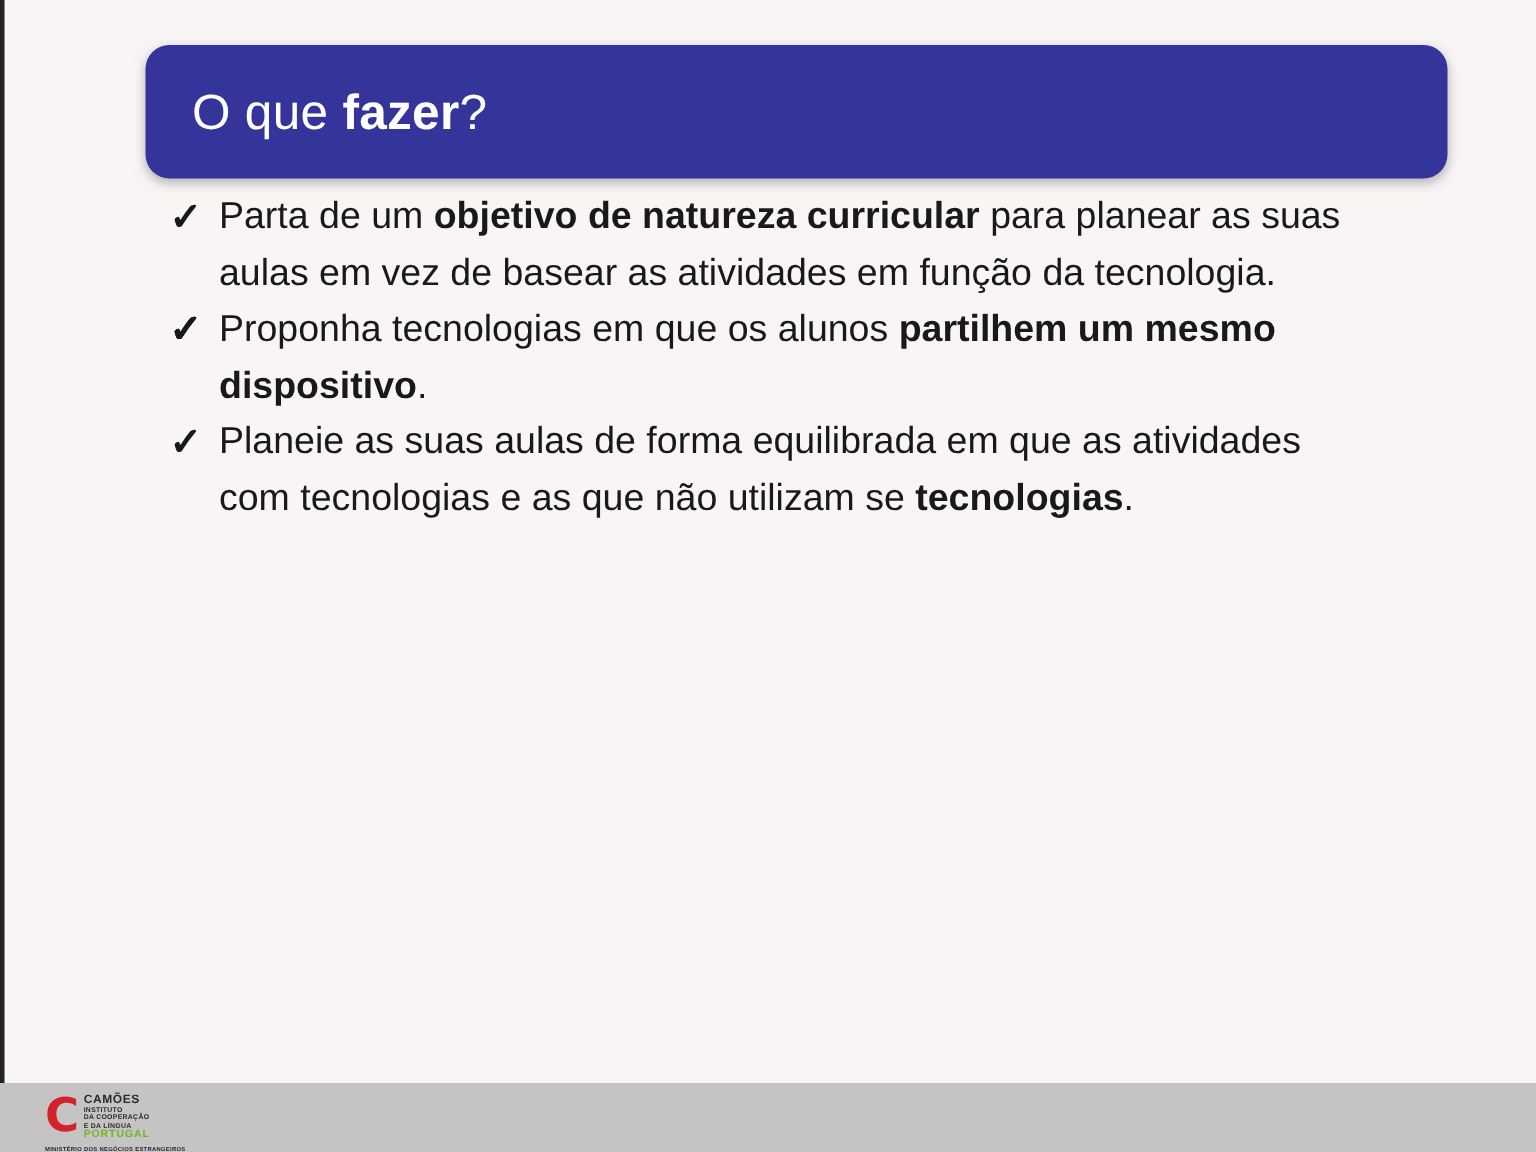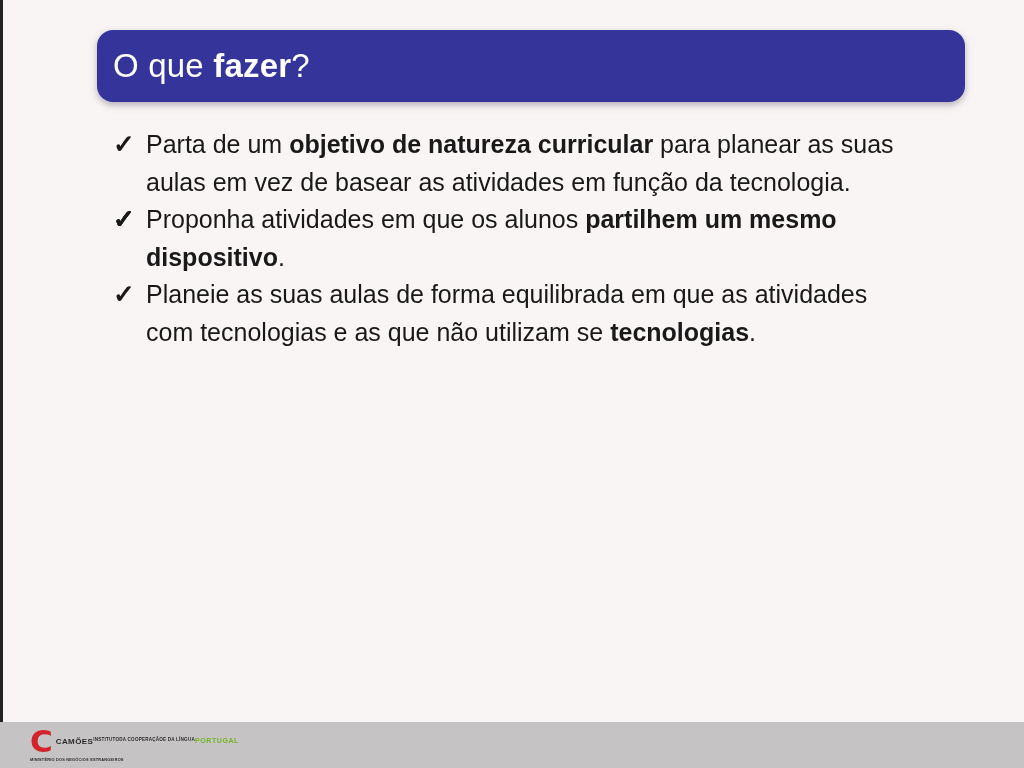--- a/index.html
+++ b/index.html
@@ -19,27 +19,27 @@
   }
   .left-edge {
     position: absolute;
     left: 0; top: 0;
     width: 3px; height: 768px;
     background: #232323;
   }
   .title-box {
     position: absolute;
     left: 97px; top: 30px;
-    width: 868px; height: 72px;
+    width: 868px; height: 89px;
     background: #34349a;
     border-radius: 16px;
     box-shadow: 0 3px 7px rgba(110,108,120,0.5);
     display: flex;
     align-items: center;
-    padding-left: 16px;
+    padding-left: 31px;
     box-sizing: border-box;
   }
   .title-box h1 {
     margin: 0;
     color: #ffffff;
     font-size: 33px;
     font-weight: 400;
     letter-spacing: 0.2px;
   }
   .title-box h1 b { font-weight: 700; }
@@ -84,21 +84,21 @@
   }
   .logo-c {
     color: #d2232a;
     font-size: 31px;
     font-weight: 700;
     line-height: 27px;
     font-family: "DejaVu Sans", sans-serif;
   }
   .logo-lines {
     display: flex;
-    flex-direction: row;
+    flex-direction: column;
     justify-content: center;
     line-height: 1.15;
   }
   .logo-name {
     font-size: 8px;
     font-weight: 700;
     color: #2b2b2b;
     letter-spacing: 0.4px;
   }
   .logo-small {
@@ -137,21 +137,21 @@
       <span><span>Parta de um </span><b>objetivo de natureza curricular</b><span> para planear as suas aulas em vez de basear as atividades em função da tecnologia.</span></span>
     </li>
     <li>
       <span class="check">✓</span>
     </li>
     <li>
       <span class="check">✓</span>
     </li>
     <li>
       <span class="check">✓</span>
-      <span><span>Proponha atividades em que os alunos </span><b>partilhem um mesmo dispositivo</b><span>.</span></span>
+      <span><span>Proponha tecnologias em que os alunos </span><b>partilhem um mesmo dispositivo</b><span>.</span></span>
     </li>
     <li>
       <span class="check">✓</span>
       <span><span>Planeie as suas aulas de forma equilibrada em que as atividades com tecnologias e as que não utilizam se </span><b>tecnologias</b><span>.</span></span>
     </li>
   </ul>
 
   <div class="footer">
     <div class="logo">
       <div class="logo-row">

